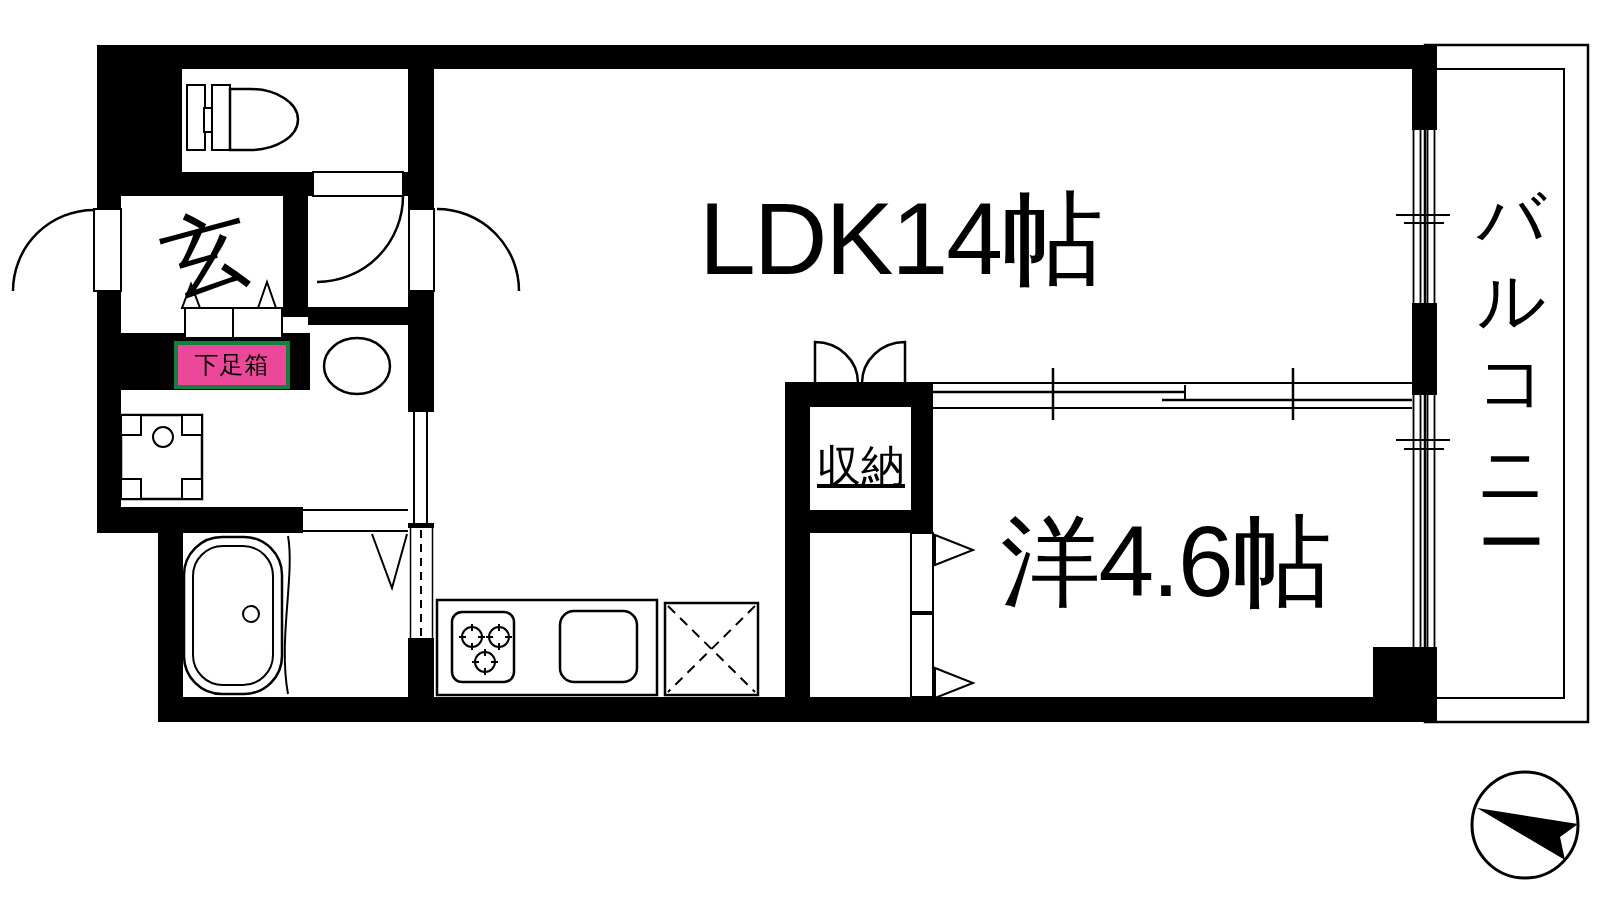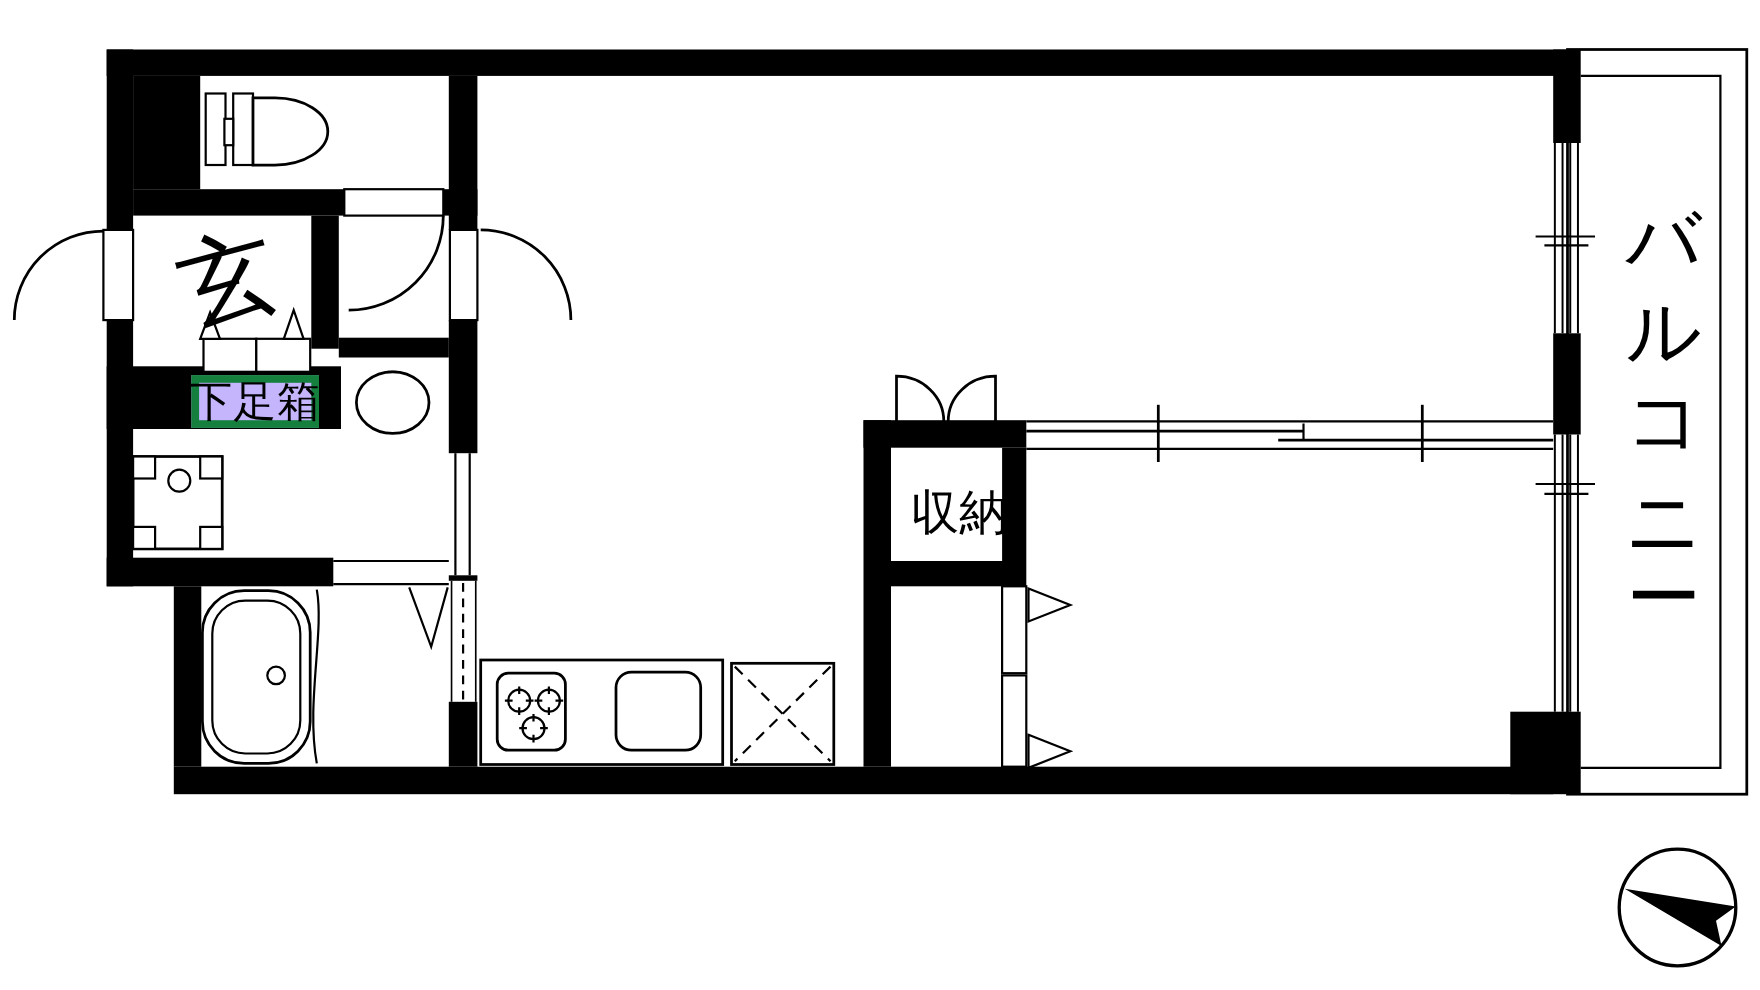--- a/index.html
+++ b/index.html
@@ -2,25 +2,25 @@
 <html><head>
 <meta charset="utf-8">
 <style>
   html,body{margin:0;padding:0;background:#fff;}
   .plan{position:relative;width:1600px;height:900px;background:#ffffff;overflow:hidden;
         font-family:"Liberation Sans","DejaVu Sans",sans-serif;color:#000;}
   .plan svg{position:absolute;left:0;top:0;}
   .lbl{position:absolute;color:#000;white-space:nowrap;}
   .lbl-ldk{left:620px;top:172px;width:560px;text-align:center;font-size:102px;letter-spacing:-2px;}
   .lbl-west{left:930px;top:496px;width:470px;text-align:center;font-size:100px;letter-spacing:-2px;}
-  .lbl-storage{left:806px;top:437px;width:110px;text-align:right;font-size:44px;}
+  .lbl-storage{left:806px;top:437px;width:110px;text-align:center;font-size:44px;text-decoration:underline;}
   .lbl-cl{left:806px;top:566px;width:110px;text-align:center;font-size:66px;}
   .lbl-shoebox{left:174px;top:341px;width:116px;height:48px;box-sizing:border-box;
-       border:7px solid #15803d;background:#c4b5fd;display:flex;align-items:center;justify-content:center;
-       font-size:39px;letter-spacing:1px;}
+       border:4px solid #15803d;background:#ec4899;display:flex;align-items:center;justify-content:center;
+       font-size:24px;letter-spacing:1px;}
   .lbl-genkan{left:152px;top:200px;width:110px;height:108px;display:flex;align-items:center;
        justify-content:center;font-size:88px;transform:rotate(-15deg);}
   .lbl-balcony{left:1468px;top:142px;font-size:68px;writing-mode:vertical-rl;
        text-orientation:mixed;letter-spacing:14px;}
 </style>
 </head>
 <body>
 
 <div class="plan">
 
@@ -171,18 +171,20 @@
     <rect stroke-width="2.5" x="1425" y="45" width="163" height="677"></rect>
     <path stroke-width="2" d="M1437,69 H1564 V698 H1437"></path>
   </g>
 
   <g>
     <circle cx="1525" cy="825" r="53" fill="#ffffff" stroke="#000000" stroke-width="3"></circle>
     <polygon points="1477,808 1578,824 1560,837 1565,860" fill="#000000"></polygon>
   </g>
 </svg>
 
+  <div class="lbl lbl-ldk">LDK14帖</div>
+  <div class="lbl lbl-west">洋4.6帖</div>
   <div class="lbl lbl-storage">収納</div>
   <div class="lbl lbl-shoebox">下足箱</div>
   <div class="lbl lbl-genkan">玄</div>
   <div class="lbl lbl-balcony">バルコニー</div>
 
 </div>
 
 </body></html>

